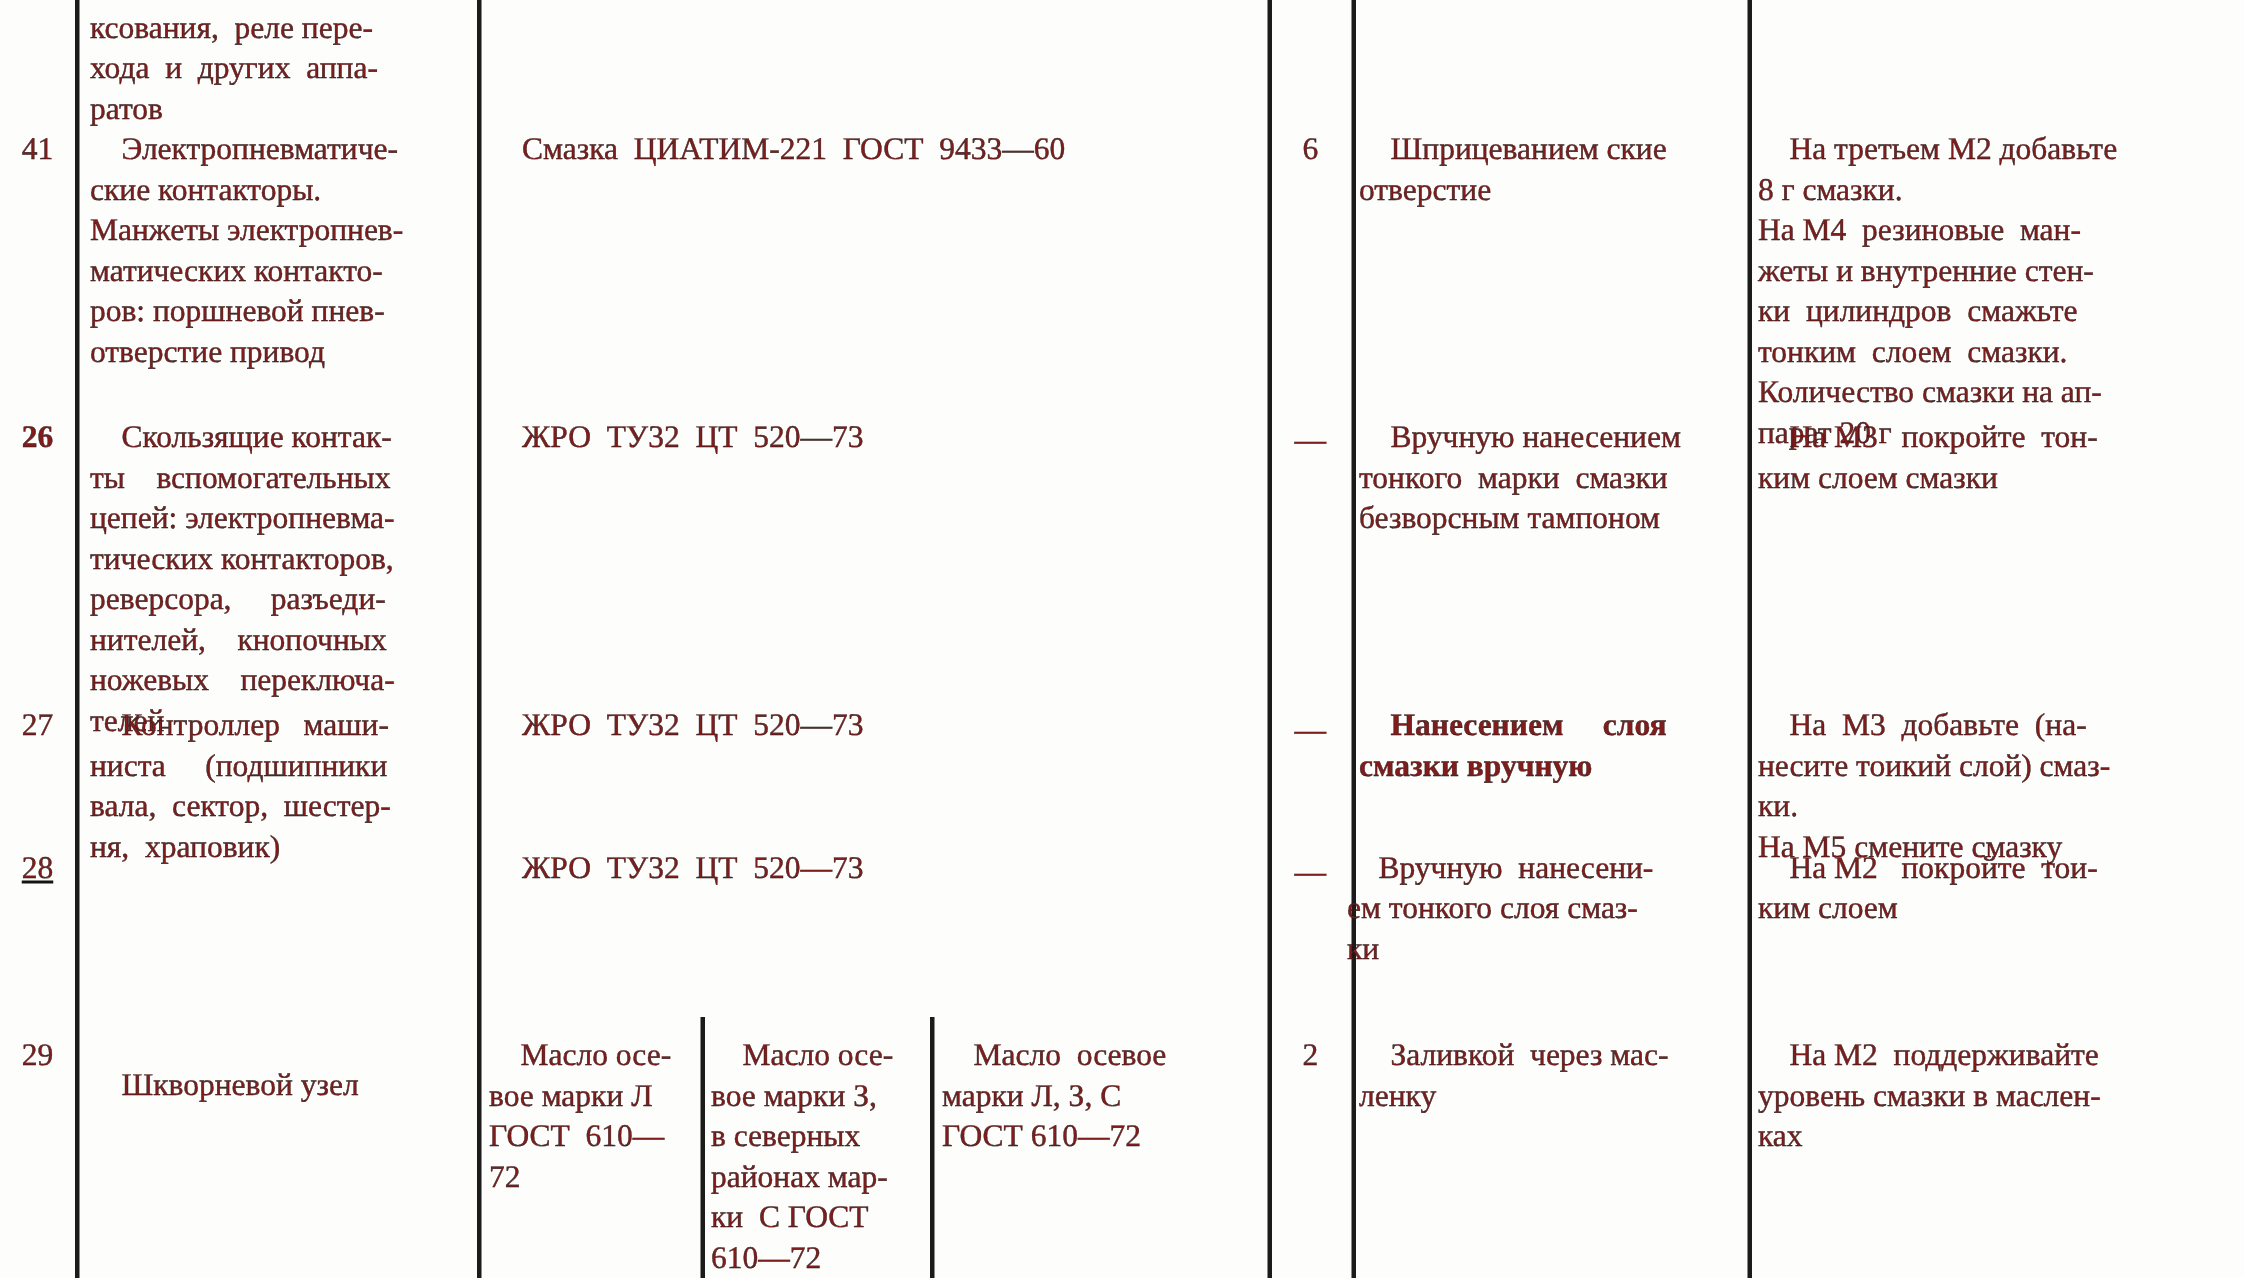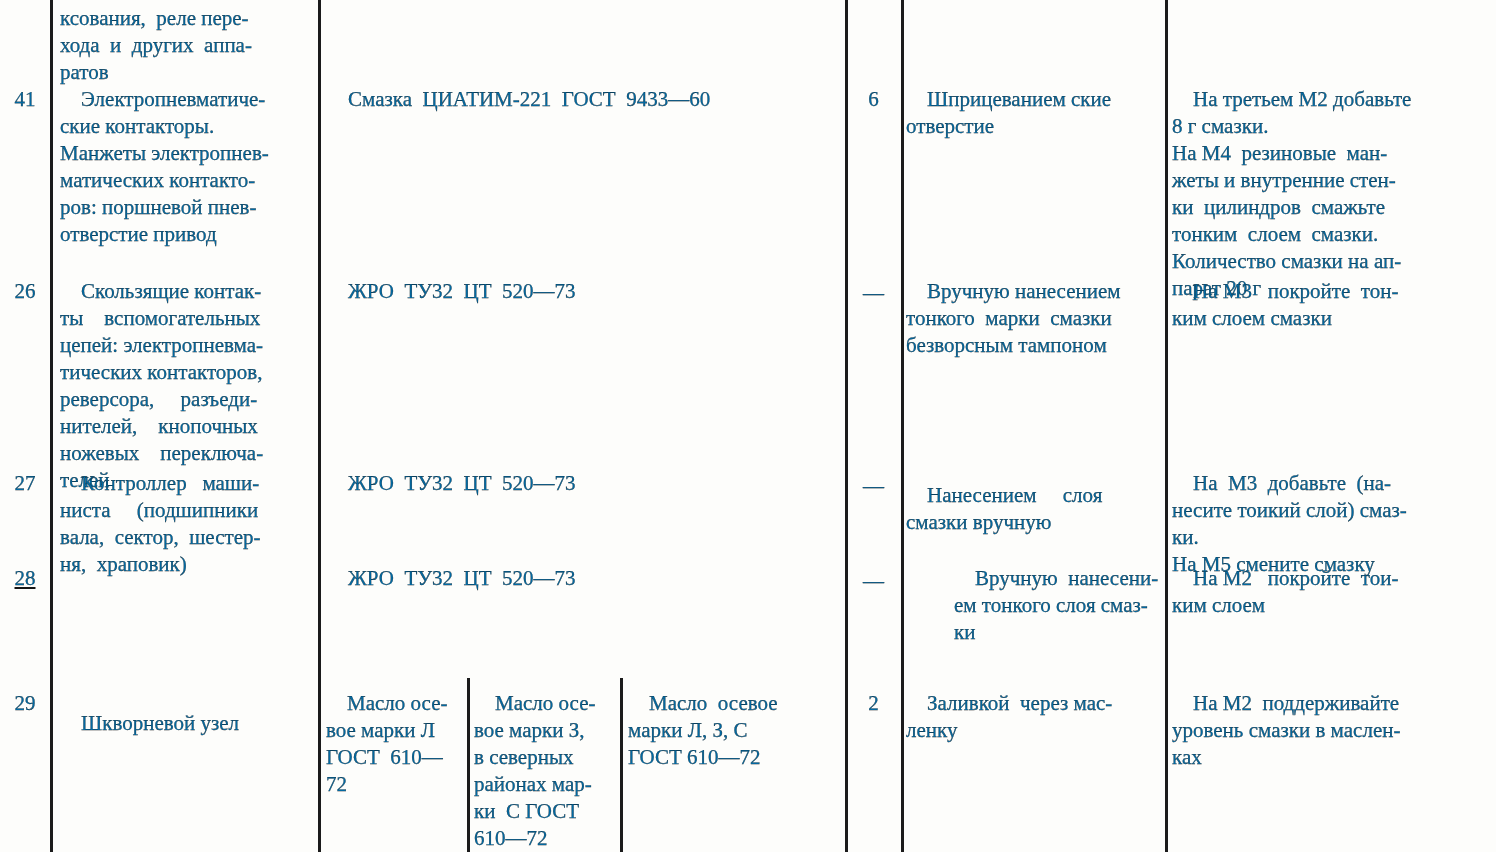--- a/index.html
+++ b/index.html
@@ -1,20 +1,20 @@
 <!DOCTYPE html>
 <html><head>
 <meta charset="utf-8">
 <style>
   html,body { margin:0; padding:0; background:#ffffff; }
   .page {
     position:relative; width:1496px; height:852px;
     background:#fdfdfb; overflow:hidden;
     font-family:"Liberation Serif","DejaVu Serif",serif;
-    font-size:21px; line-height:27px; color:#0369a1;
+    font-size:21px; line-height:27px; color:#7f1d1d;
     -webkit-text-stroke:0.25px #141414;
   }
   .vline { position:absolute; width:3px; background:#1b1b1b; }
   .cell  { position:absolute; white-space:pre-wrap; }
   .num   { text-align:center; }
   .qty   { text-align:center; }
 </style>
 </head>
 <body>
 
@@ -45,21 +45,21 @@
 отверстие</div>
   <div class="cell" style="left:1172px; top:86px; width:330px;">    На третьем М2 добавьте
 8 г смазки.
 На М4  резиновые  ман-
 жеты и внутренние стен-
 ки  цилиндров  смажьте
 тонким  слоем  смазки.
 Количество смазки на ап-
 парат 20 г</div>
 
-  <div class="cell num" style="left:4px; top:278px; width:42px;">26</div>
+  <div class="cell num" style="left:4px; top:278px; width:42px;font-weight:bold;">26</div>
   <div class="cell" style="left:60px; top:278px; width:300px;">    Скользящие контак-
 ты    вспомогательных
 цепей: электропневма-
 тических контакторов,
 реверсора,     разъеди-
 нителей,    кнопочных
 ножевых    переключа-
 телей</div>
   <div class="cell" style="left:348px; top:278px; width:490px;">ЖРО  ТУ32  ЦТ  520—73</div>
   <div class="cell qty" style="left:846px; top:280px; width:55px;">—</div>
@@ -69,31 +69,31 @@
   <div class="cell" style="left:1172px; top:278px; width:330px;">    На М3   покройте  тон-
 ким слоем смазки</div>
 
   <div class="cell num" style="left:4px; top:470px; width:42px;">27</div>
   <div class="cell" style="left:60px; top:470px; width:300px;">    Контроллер   маши-
 ниста     (подшипники
 вала,  сектор,  шестер-
 ня,  храповик)</div>
   <div class="cell" style="left:348px; top:470px; width:490px;">ЖРО  ТУ32  ЦТ  520—73</div>
   <div class="cell qty" style="left:846px; top:473px; width:55px;">—</div>
-  <div class="cell" style="left:906px; top:482px; width:290px;">    Нанесением     слоя
+  <div class="cell" style="left:906px; top:470px; width:290px;font-weight:bold;">    Нанесением     слоя
 смазки вручную</div>
   <div class="cell" style="left:1172px; top:470px; width:330px;">    На  М3  добавьте  (на-
 несите тоикий слой) смаз-
 ки.
 На М5 смените смазку</div>
 
   <div class="cell num" style="left:4px; top:565px; width:42px;text-decoration:underline;">28</div>
   <div class="cell" style="left:348px; top:565px; width:490px;">ЖРО  ТУ32  ЦТ  520—73</div>
   <div class="cell qty" style="left:846px; top:568px; width:55px;">—</div>
-  <div class="cell" style="left:954px; top:565px; width:290px;">    Вручную  нанесени-
+  <div class="cell" style="left:898px; top:565px; width:290px;">    Вручную  нанесени-
 ем тонкого слоя смаз-
 ки</div>
   <div class="cell" style="left:1172px; top:565px; width:330px;">    На М2   покройте  тои-
 ким слоем</div>
 
   <div class="cell num" style="left:4px; top:690px; width:42px;">29</div>
   <div class="cell" style="left:60px; top:710px; width:300px;">    Шкворневой узел</div>
   <div class="cell" style="left:326px; top:690px; width:150px;">    Масло осе-
 вое марки Л
 ГОСТ  610—

